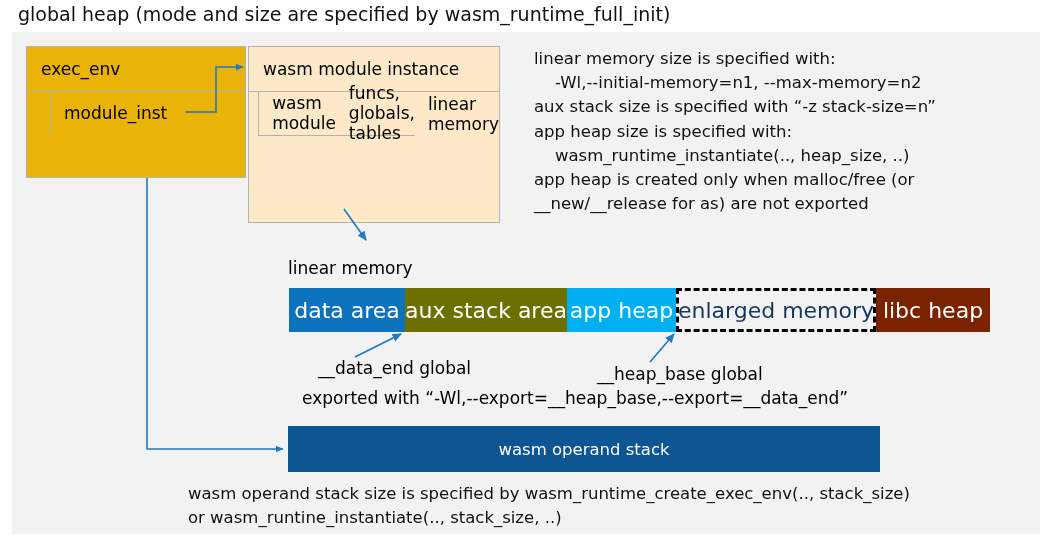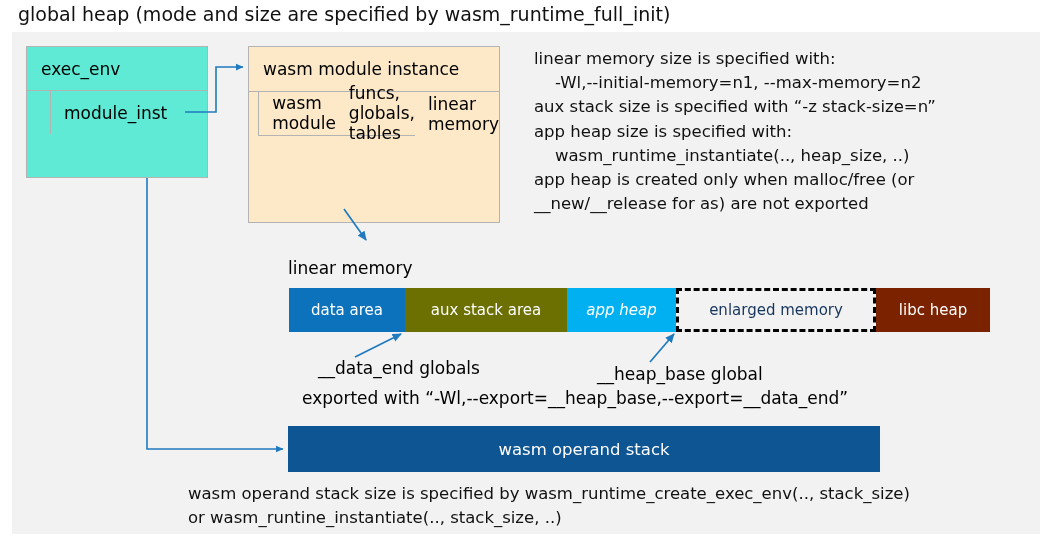--- a/index.html
+++ b/index.html
@@ -39,21 +39,21 @@
   .sbox .gutter{box-sizing:border-box;border-right:1px solid #b3b3b3;}
   .sbox .rows{flex:1;display:flex;flex-direction:row;}
   .sbox .row{
     box-sizing:border-box;
     display:flex;align-items:center;
     padding-left:13px;font-size:17px;
     border-bottom:1px solid #b3b3b3;
   }
   .sbox .row:last-child{border-bottom:none;}
 
-  #exec-env{left:26px;top:46px;width:182px;height:132px;background:#5eead4;}
+  #exec-env{left:26px;top:46px;width:220px;height:132px;background:#eab308;}
   #exec-env .hdr{height:44px;}
   #exec-env .gutter{width:24px;}
   #exec-env .row{height:43px;}
 
   #module-inst{left:248px;top:46px;width:252px;height:177px;background:#fde9c8;}
   #module-inst .hdr{height:45px;}
   #module-inst .gutter{width:24px;}
   #module-inst .row{height:43.5px;}
 
   
@@ -64,21 +64,21 @@
     color:#111;
   }
   #note-right{left:534px;top:47px;}
 
   
   #linmem-label{position:absolute;left:288px;top:258px;font-size:17px;}
   #membar{position:absolute;left:289px;top:288px;height:44px;display:flex;}
   .seg{
     box-sizing:border-box;
     display:flex;align-items:center;justify-content:center;
-    color:#ffffff;font-size:15px;white-space:nowrap;
+    color:#ffffff;font-size:22px;white-space:nowrap;
   }
   .seg.dashed{
     border:3px dashed #000000;
     color:#17365d;
   }
 
   
   #data-end-label{position:absolute;left:318px;top:358px;font-size:17px;white-space:nowrap;}
   #heap-base-label{position:absolute;left:597px;top:364px;font-size:17px;white-space:nowrap;}
   #exported-label{position:absolute;left:302px;top:388px;font-size:17px;white-space:nowrap;}
@@ -130,26 +130,26 @@
 aux stack size is specified with “-z stack-size=n”
 app heap size is specified with:
     wasm_runtime_instantiate(.., heap_size, ..)
 app heap is created only when malloc/free (or
 __new/__release for as) are not exported</div>
 
   <div id="linmem-label">linear memory</div>
   <div id="membar">
       <div class="seg" style="width: 116px; background: rgb(13, 114, 188); color: rgb(255, 255, 255);">data area</div>
       <div class="seg" style="width: 162px; background: rgb(107, 112, 0); color: rgb(255, 255, 255);">aux stack area</div>
-      <div class="seg" style="width: 109px; background: rgb(0, 176, 240); color: rgb(255, 255, 255); font-style: italic;">app heap</div>
+      <div class="seg" style="width: 109px; background: rgb(0, 176, 240); color: rgb(255, 255, 255);">app heap</div>
       <div class="seg dashed" style="width: 200px; background: rgb(242, 242, 242); color: rgb(23, 54, 93);">enlarged memory</div>
       <div class="seg" style="width: 114px; background: rgb(123, 34, 0); color: rgb(255, 255, 255);">libc heap</div>
     </div>
 
-  <div id="data-end-label">__data_end globals</div>
+  <div id="data-end-label">__data_end global</div>
   <div id="heap-base-label">__heap_base global</div>
   <div id="exported-label">exported with “-Wl,--export=__heap_base,--export=__data_end”</div>
 
   <div id="opstack">wasm operand stack</div>
   <div class="note" id="bottom-note">wasm operand stack size is specified by wasm_runtime_create_exec_env(.., stack_size)
 or wasm_runtine_instantiate(.., stack_size, ..)</div>
 
   <svg class="wires">
     <defs>
       <marker id="ah" markerWidth="9" markerHeight="9" refX="7.5" refY="3.6" orient="auto" markerUnits="userSpaceOnUse">

